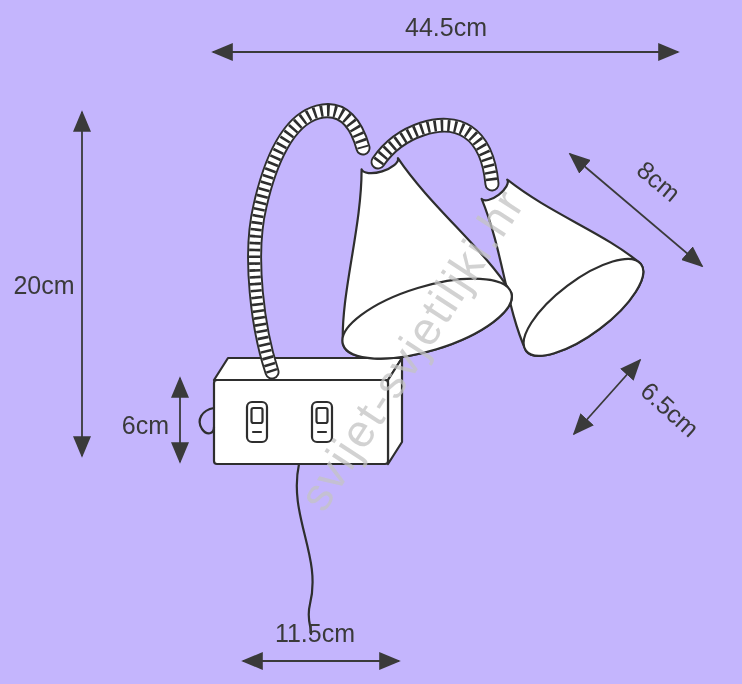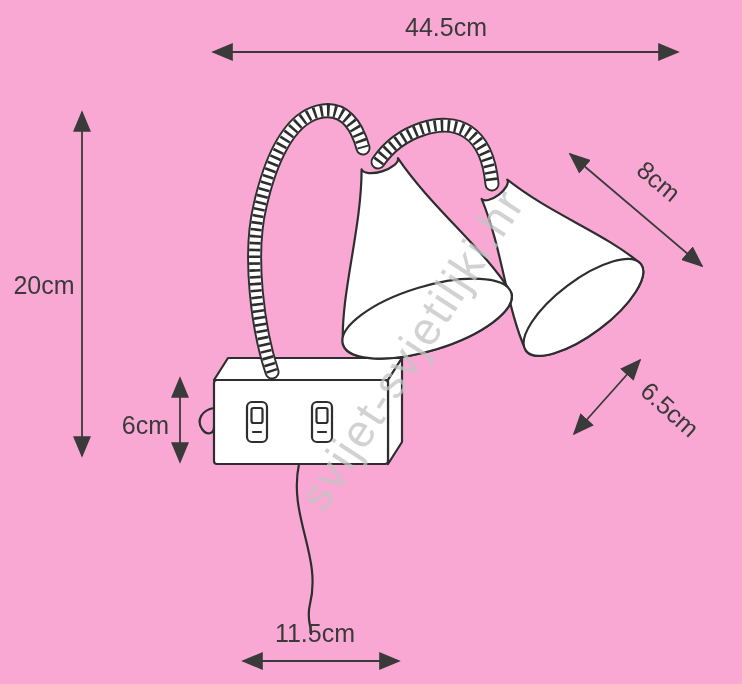--- a/index.html
+++ b/index.html
@@ -1,20 +1,20 @@
 <!DOCTYPE html>
 <html><head>
 <meta charset="utf-8">
 <style>
   html, body { margin: 0; padding: 0; background: #ffffff; }
   .stage {
     position: relative;
     width: 742px;
     height: 684px;
-    background: #f9a8d4;
+    background: #c4b5fd;
     overflow: hidden;
     font-family: "Liberation Sans", sans-serif;
   }
   svg { display: block; }
   
   .ln    { stroke: #2e2e2e; stroke-width: 2.2; fill: none; stroke-linecap: round; stroke-linejoin: round; }
   .shape { stroke: #2e2e2e; stroke-width: 2.2; fill: #ffffff; stroke-linejoin: round; }
   
   .coil-outer { stroke: #2e2e2e; stroke-width: 15;   fill: none; stroke-linecap: round; }
   .coil-inner { stroke: #ffffff; stroke-width: 11.2; fill: none; stroke-linecap: round; }

